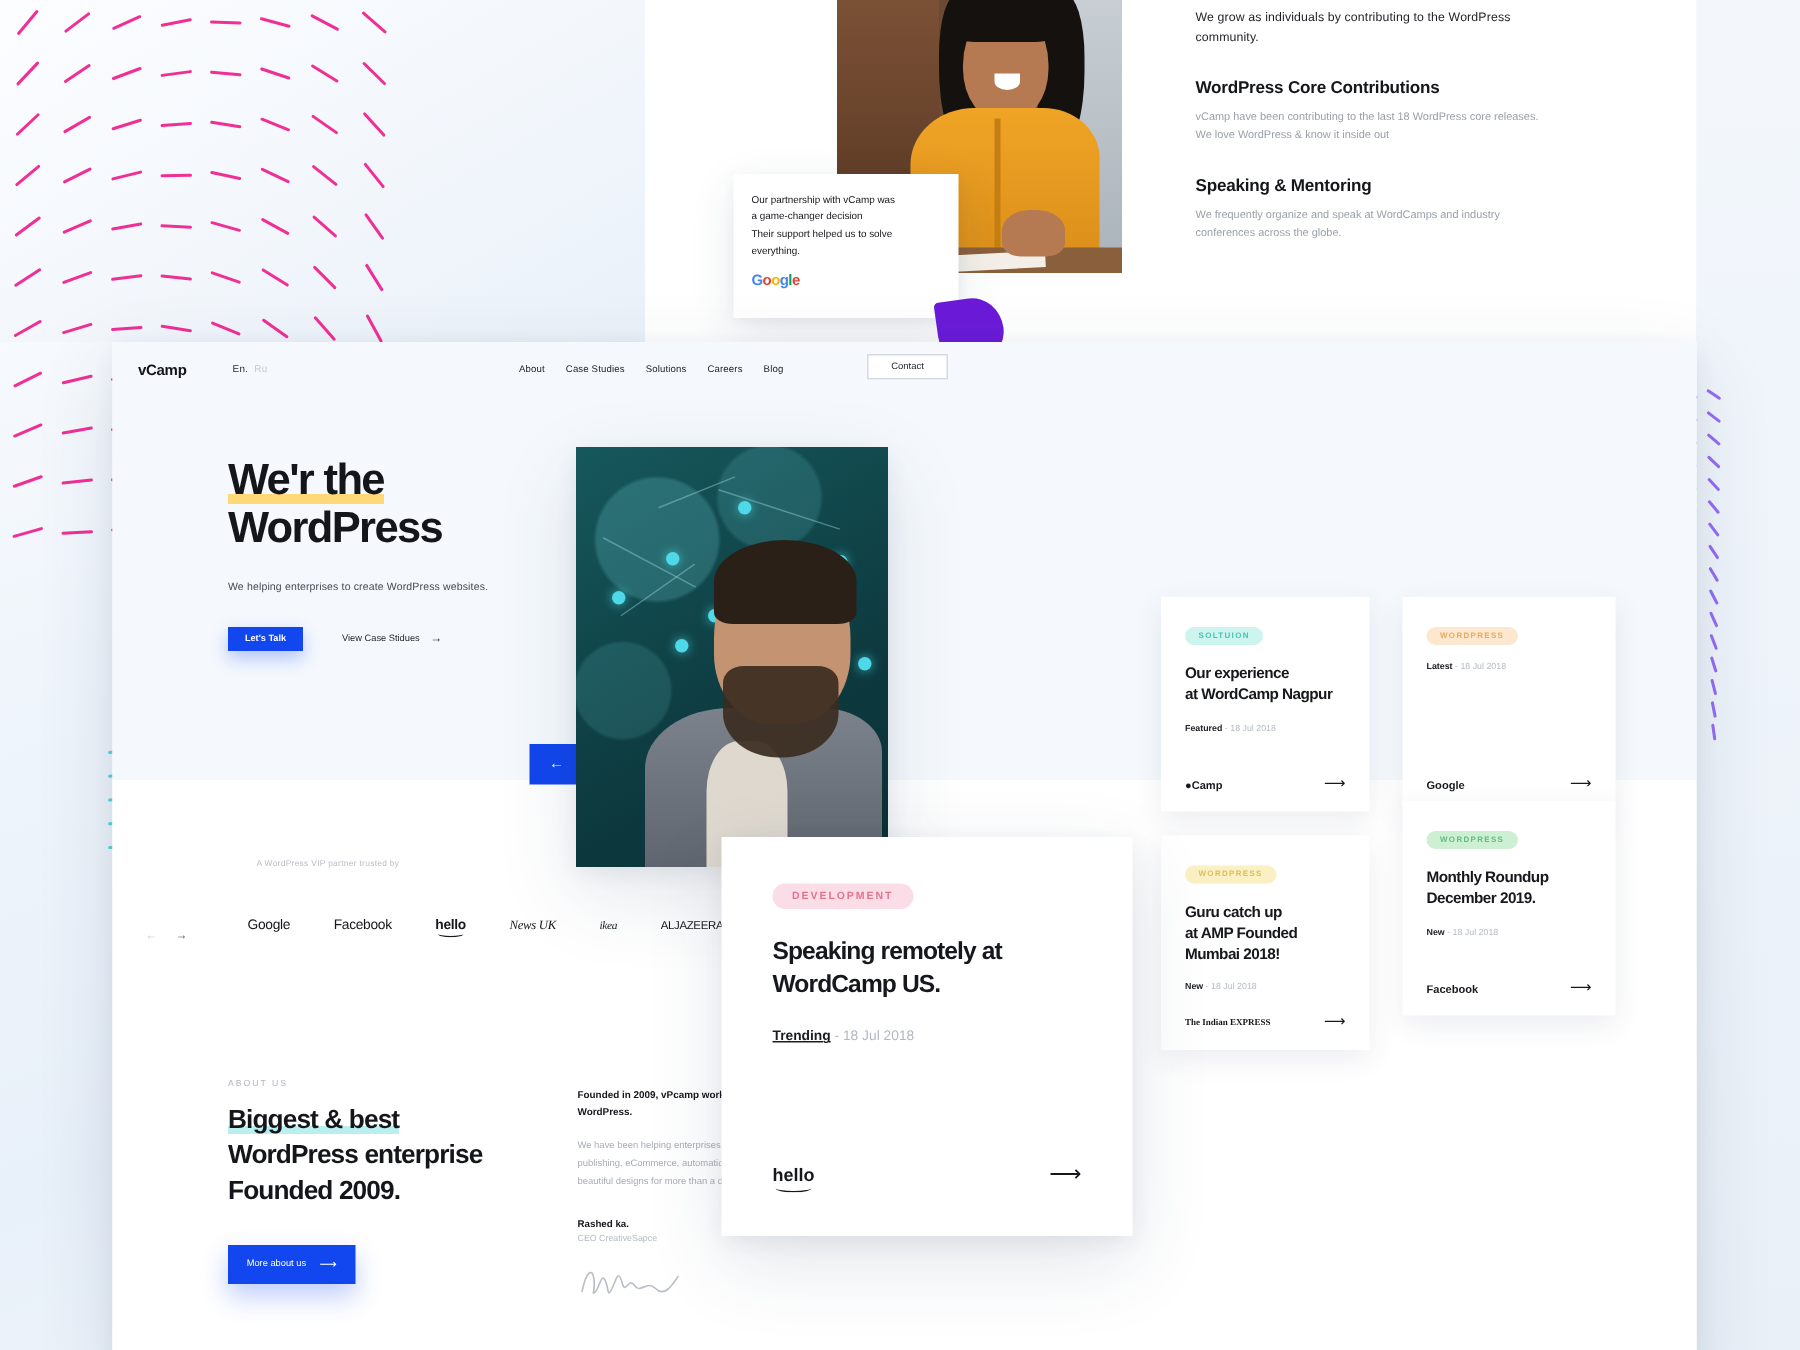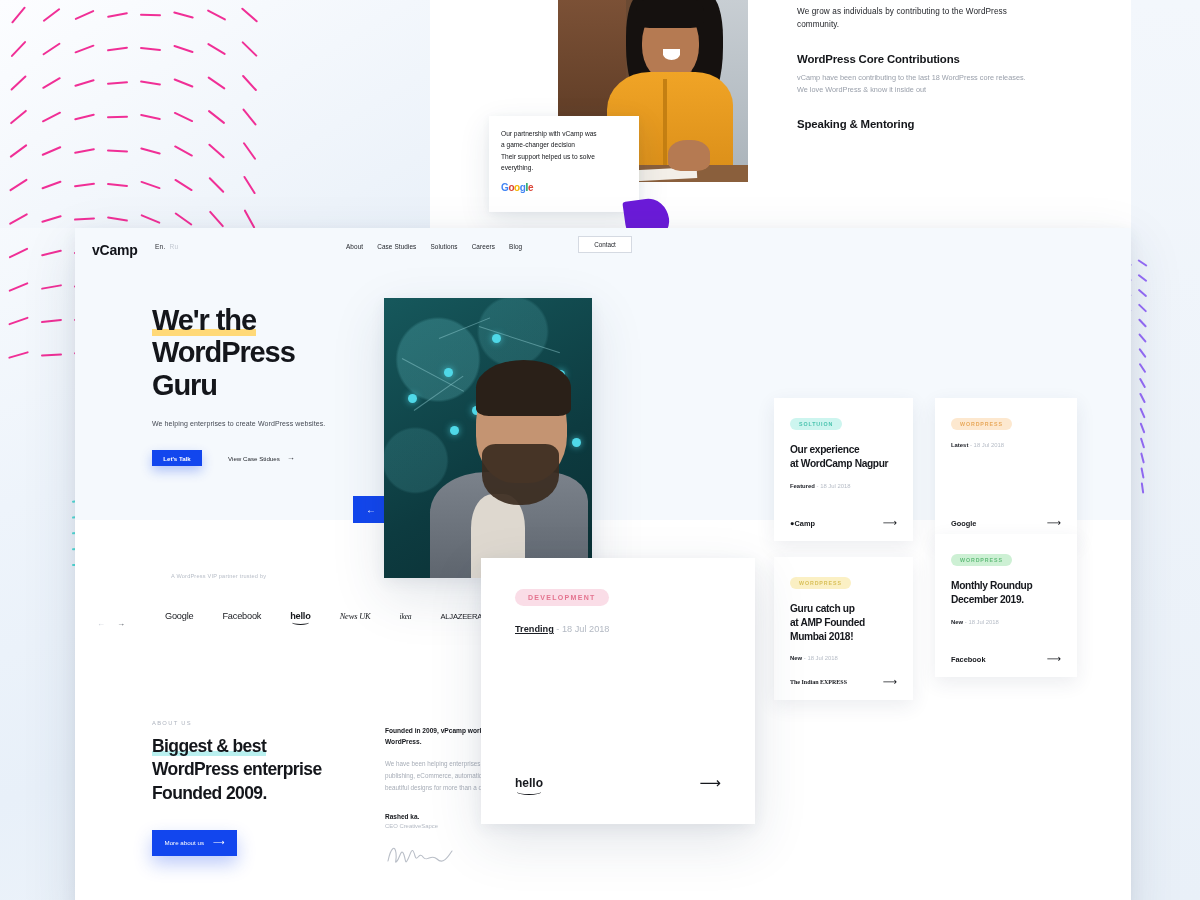--- a/index.html
+++ b/index.html
@@ -76,21 +76,21 @@
     transform: rotate(-8deg);
   }
 
   
   #site { left: 75px; top: 228px; width: 1056px; height: 690px; background: #fff; }
   #site-hero { position:absolute; left:0; top:0; width:100%; height:292px; background:#f5f9fd; }
   #site-below { position:absolute; left:0; top:292px; width:100%; height:398px; background:#fff; }
 
   
   #nav { position:absolute; left:0; top:0; width:100%; height:42px; }
-  .logo { position:absolute; left:17px; top:14px; font-size:14px; font-weight:700; color:#12141a; letter-spacing:-.2px; }
+  .logo { position:absolute; left:17px; top:14px; font-size:10px; font-weight:700; color:#12141a; letter-spacing:-.2px; }
   .langs { position:absolute; left:80px; top:15px; font-size:6.6px; letter-spacing:.2px;}
   .langs .on { color:#2a2d33; }
   .langs .off { color:#c3c9d2; margin-left:4px; }
   .navlinks { position:absolute; left:271px; top:15px; font-size:6.4px; color:#23262c; letter-spacing:.1px;}
   .navlinks span { margin-right: 14px; }
   .navlinks span:last-child { margin-right:0; }
   #contact-btn {
     position:absolute; left:503px; top:8px; width:54px; height:17px;
     border:1px solid #d5dae2; background:#fff; color:#22252b;
     font-size:6.3px; display:flex; align-items:center; justify-content:center;
@@ -516,20 +516,21 @@
     </div>
 
   <div id="contrib">
     <p class="lede">We grow as individuals by contributing to the WordPress community.</p>
     <div class="blk">
       <h3>WordPress Core Contributions</h3>
       <p class="body">vCamp have been contributing to the last 18 WordPress core releases. We love WordPress &amp; know it inside out</p>
     </div>
     <div class="blk">
       <h3>Speaking &amp; Mentoring</h3>
+      <p class="body">We frequently organize and speak at WordCamps and industry conferences across the globe.</p>
     </div>
   </div>
 
   <div id="photo-woman" class="panel">
     <div class="wm-bg-l"></div>
       <div class="wm-bg-r"></div>
     <div class="wm-hairL"></div>
       <div class="wm-hairR"></div>
     <div class="wm-face"></div>
       <div class="wm-hairtop"></div>
@@ -567,21 +568,20 @@
       <div class="navlinks">
         <span>About</span><span>Case Studies</span><span>Solutions</span><span>Careers</span><span>Blog</span>
       </div>
       <div id="contact-btn">Contact</div>
     </div>
 
     <div id="hero-copy">
       <div id="hero-h1">
         <div><span class="u1">We'r the</span></div>
         <div>WordPress</div>
-        <div>Guru</div>
       </div>
       <div id="hero-sub">We helping enterprises to create WordPress websites.</div>
       <div id="hero-cta">
         <div id="lets-talk">Let's Talk</div>
         <div id="view-cases">
           <span>View Case Stidues</span>
           <span class="arw">→</span>
         </div>
       </div>
     </div>
@@ -699,20 +699,24 @@
     <div class="mn-node" style="left:188px; top:140px;"></div>
     <div class="mn-body"></div>
     <div class="mn-shirt"></div>
     <div class="mn-head"></div>
     <div class="mn-hair"></div>
     <div class="mn-beard"></div>
   </div>
 
   <div id="feature" class="panel shadow-lg">
     <span class="chip" style="background: rgb(250, 221, 231); color: rgb(228, 115, 143);">DEVELOPMENT</span>
+    <h3>
+      <span>Speaking remotely at</span><br>
+      <span>WordCamp US.</span>
+    </h3>
     <div class="meta"><b>Trending</b> - <span>18 Jul 2018</span></div>
     <div class="foot">
       <span class="hello-lg"><span>hello</span><span class="hello-smile"></span></span>
       <span class="arw">⟶</span>
     </div>
   </div>
 
 </div>
 
 </body></html>

